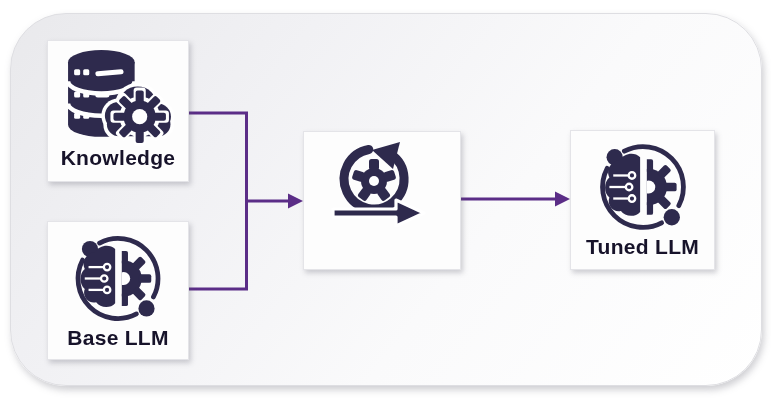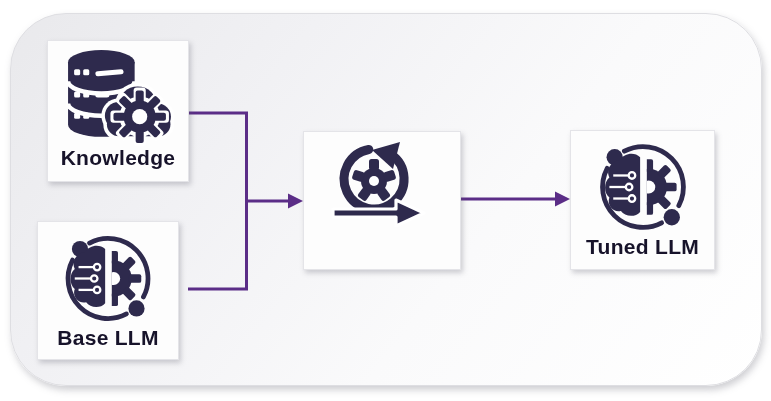--- a/index.html
+++ b/index.html
@@ -12,21 +12,21 @@
          border:1px solid #dedee2;
          box-shadow:2px 4px 7px rgba(128,128,140,.38);}
 
   .connectors{position:absolute;left:0;top:0;width:771px;height:401px;pointer-events:none;}
 
   .node{position:absolute;background:#fdfdfd;border:1px solid #e4e4e8;
         box-shadow:2px 3px 5px rgba(90,90,105,.28);
         display:flex;flex-direction:column;align-items:center;
         justify-content:space-between;box-sizing:border-box;}
   .node-knowledge{left:47px;top:40px;width:142px;height:142px;padding:7px 4px 11px;}
-  .node-base{left:37px;top:221px;width:142px;height:139px;padding:9px 4px 9px;}
+  .node-base{left:47px;top:221px;width:142px;height:139px;padding:9px 4px 9px;}
   .node-fine{left:303px;top:131px;width:158px;height:139px;padding:9px 4px 13px;}
   .node-tuned{left:570px;top:130px;width:145px;height:140px;padding:8px 4px 10px;}
 
   .node-label{font-size:21px;font-weight:700;color:#17132a;letter-spacing:.3px;
               line-height:24px;white-space:nowrap;}
   .icon{display:block;}
 </style>
 </head>
 <body>
 

